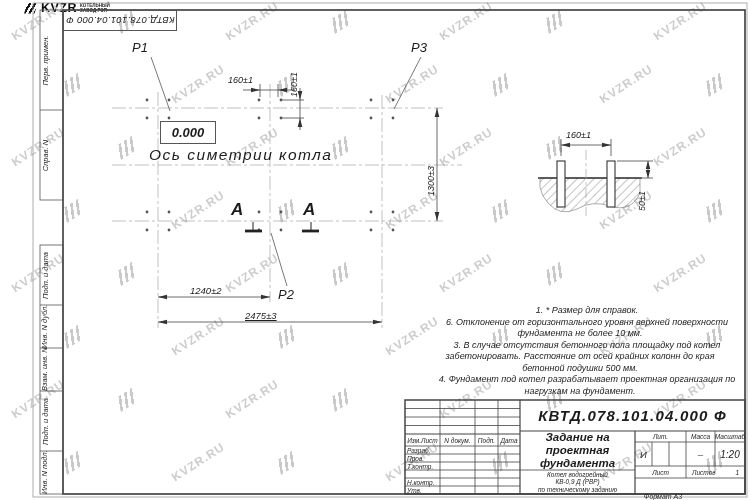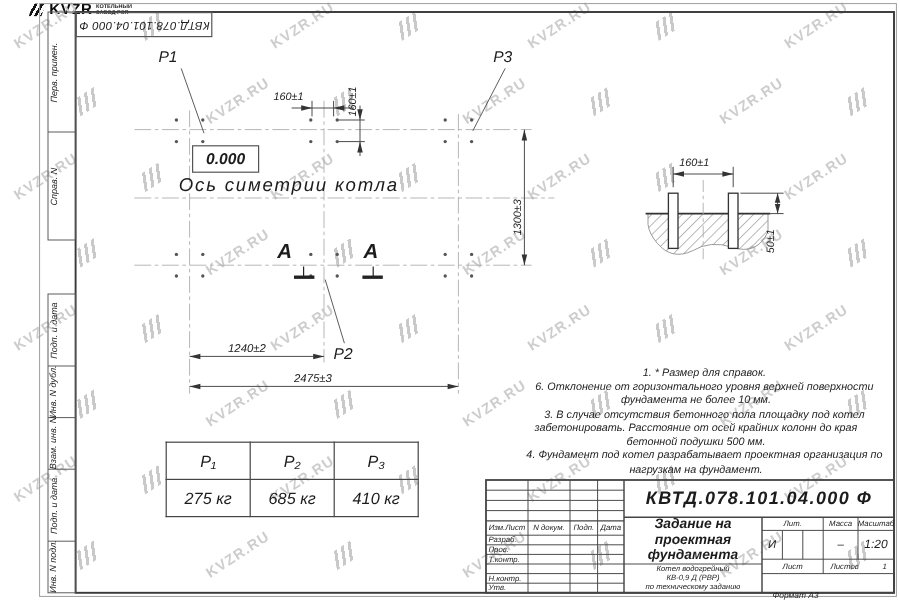--- a/index.html
+++ b/index.html
@@ -282,48 +282,34 @@
   <span class="txt" style="left:411px;top:40px;font-size:13px;">P3</span>
   <span class="txt" style="left:278px;top:287px;font-size:13px;">P2</span>
   <div id="level-box" class="abs">
     <span>0.000</span>
   </div>
   <span class="txt" style="left:149px;top:146px;font-size:15.5px;letter-spacing:1.5px;">Ось симетрии котла</span>
   <span class="txt" style="left:228px;top:75px;font-size:9px;">160±1</span>
   <span class="txt rot90" style="left:289px;top:97px;font-size:9px;">160±1</span>
   <span class="txt rot90" style="left:426px;top:196px;font-size:9px;">1300±3</span>
   <span class="txt" style="left:190px;top:285px;font-size:9.5px;">1240±2</span>
-  <span class="txt" style="left:245px;top:310px;font-size:9.5px;">2475±3</span>
+  <span class="txt" style="left:245px;top:310px;font-size:9.5px;text-decoration:underline;">2475±3</span>
   <span class="txt" style="left:231px;top:200px;font-size:17px;font-weight:600;">А</span>
   <span class="txt" style="left:303px;top:200px;font-size:17px;font-weight:600;">А</span>
 
   <span class="txt" style="left:566px;top:130px;font-size:9px;">160±1</span>
   <span class="txt rot90" style="left:637px;top:211px;font-size:9px;">50±1</span>
 
   <div id="notes" class="abs">
     <p>1. * Размер для справок.</p>
     <p>6. Отклонение от горизонтального уровня верхней поверхности фундамента не более 10 мм.</p>
     <p>3. В случае отсутствия бетонного пола площадку под котел забетонировать. Расстояние от осей крайних колонн до края бетонной подушки 500 мм.</p>
     <p>4. Фундамент под котел разрабатывает проектная организация по нагрузкам на фундамент.</p>
   </div>
 
-  <table id="load-table" class="abs">
-    <tbody>
-      <tr>
-        <td>P₁</td>
-        <td>P₂</td>
-        <td>P₃</td>
-      </tr>
-      <tr>
-        <td>275 кг</td>
-        <td>685 кг</td>
-        <td>410 кг</td>
-      </tr>
-    </tbody>
-  </table>
 
   <div class="cell" id="tb-designation">КВТД.078.101.04.000 Ф</div>
   <div class="cell" id="tb-title">
     <span>Задание на</span>
     <span>проектная</span>
     <span>фундамента</span>
   </div>
   <div class="cell" id="tb-product">
     <span>Котел водогрейный</span>
     <span>КВ-0,9 Д (РВР)</span>

